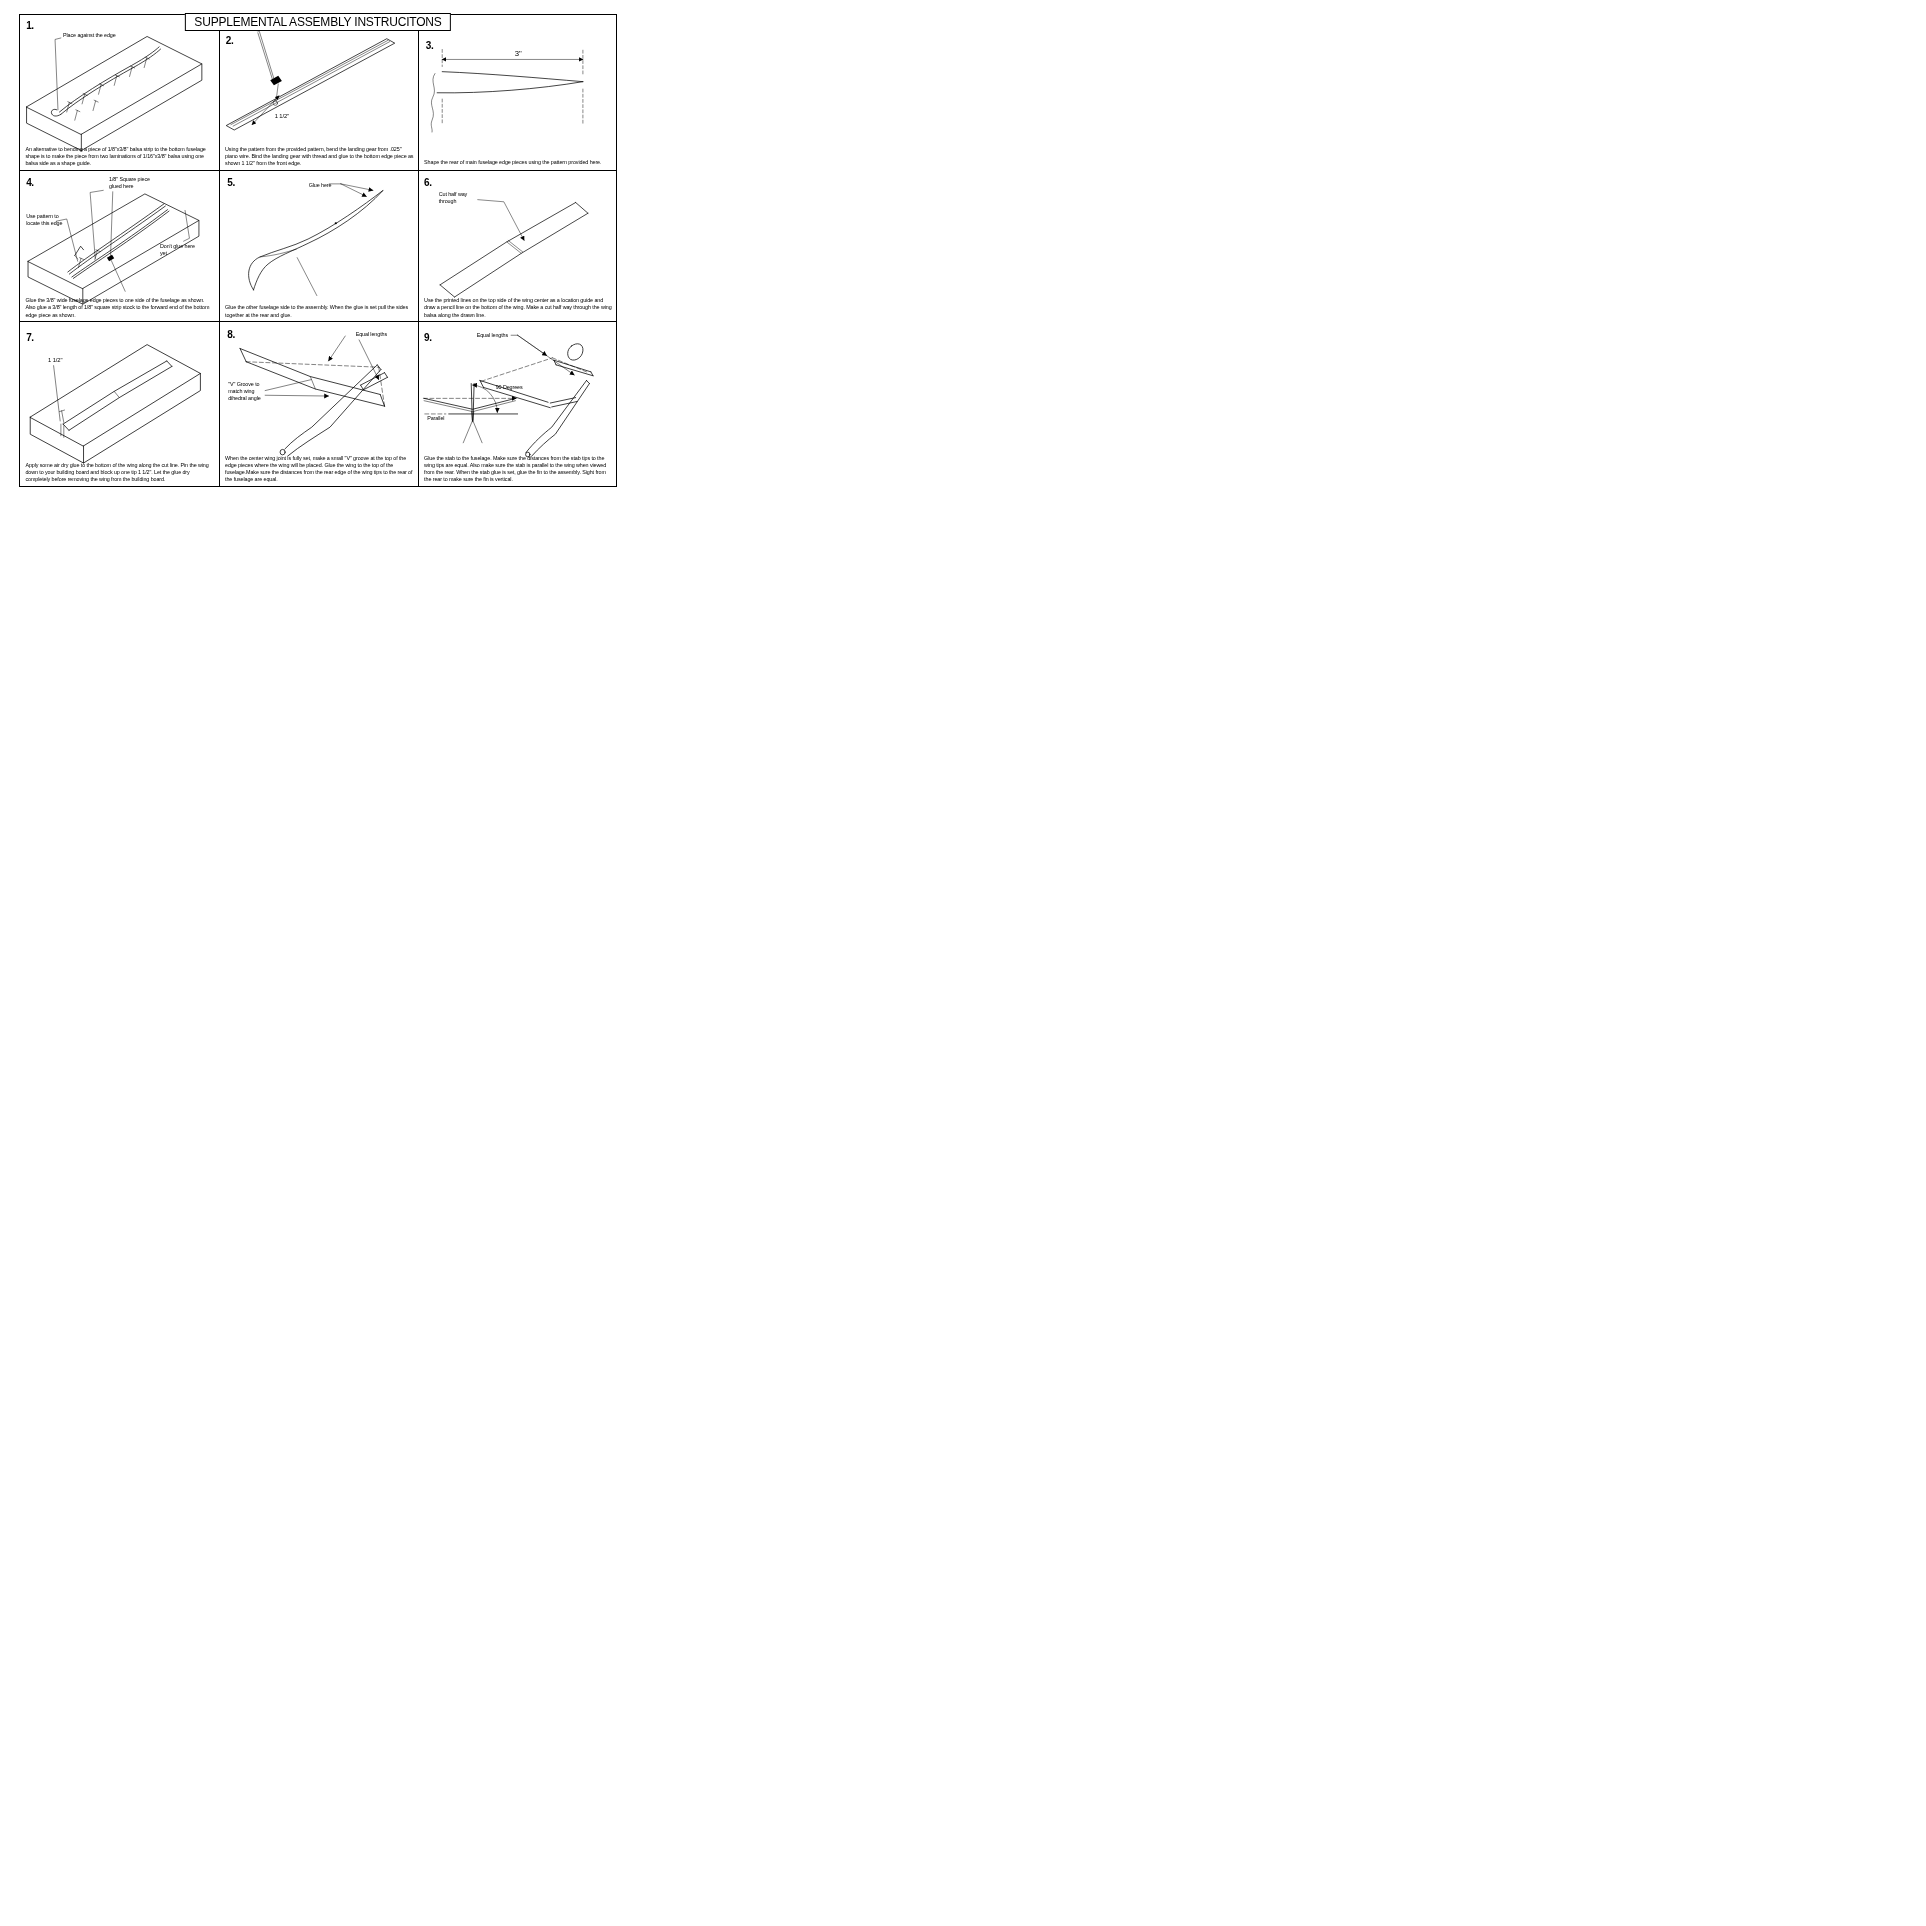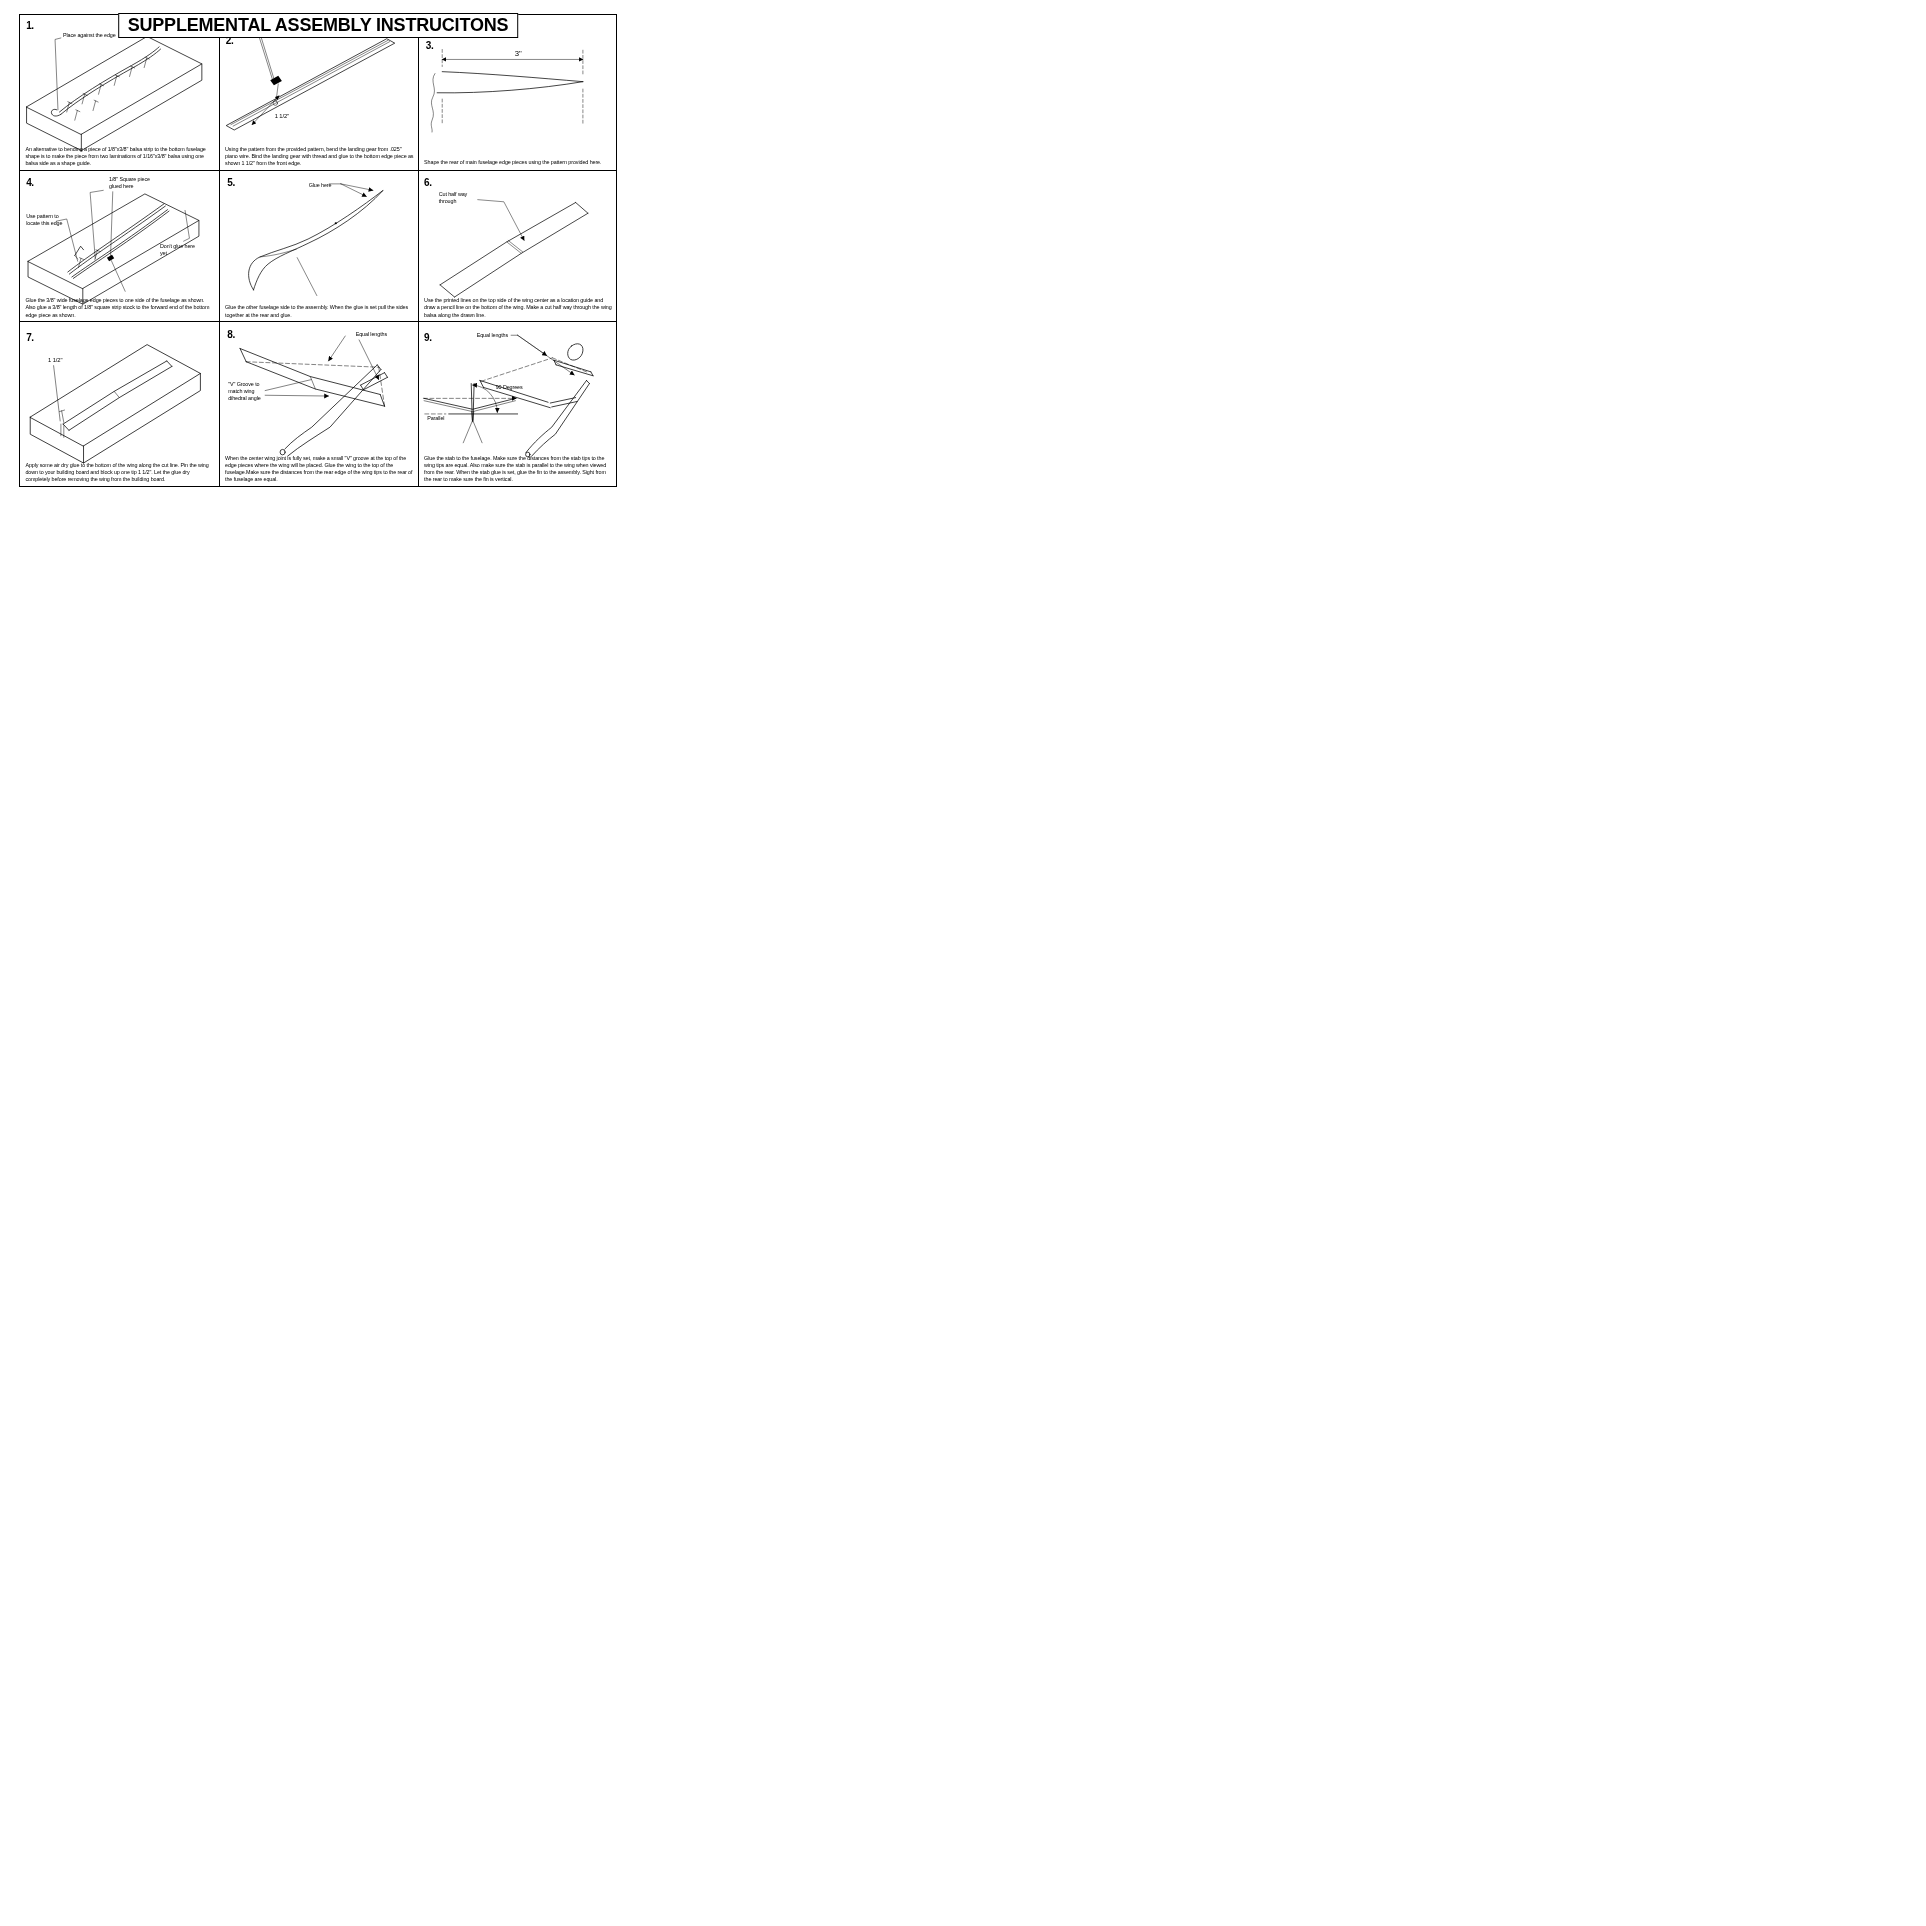--- a/index.html
+++ b/index.html
@@ -19,21 +19,21 @@
   .dash{stroke-dasharray:11 7;}
   .fill{fill:#000;stroke:none;}
   .num{position:absolute;font-size:10px;font-weight:bold;letter-spacing:-0.4px;}
   .callout{position:absolute;font-size:5.4px;line-height:1.22;letter-spacing:-0.1px;}
   .dim{font-size:5.8px;}
   .dim3{font-size:7.7px;}
   .caption{position:absolute;left:5.4px;right:3.9px;bottom:2.7px;font-size:5.4px;line-height:1.33;letter-spacing:-0.1px;}
   .cap-hi{bottom:3.9px;}
   .title-box{position:absolute;left:50%;top:13px;transform:translateX(-50%);
              background:#fff;border:1.5px solid #000;padding:0.8px 8.5px 1.5px;z-index:6;}
-  .title-text{font-size:18px;font-weight:bold;letter-spacing:-0.2px;white-space:nowrap;}
+  .title-text{font-size:12px;font-weight:normal;letter-spacing:-0.2px;white-space:nowrap;}
 </style>
 </head>
 <body>
 
 <div class="page">
 
   <div class="title-box">
     <div class="title-text">SUPPLEMENTAL ASSEMBLY INSTRUCITONS</div>
   </div>
 

